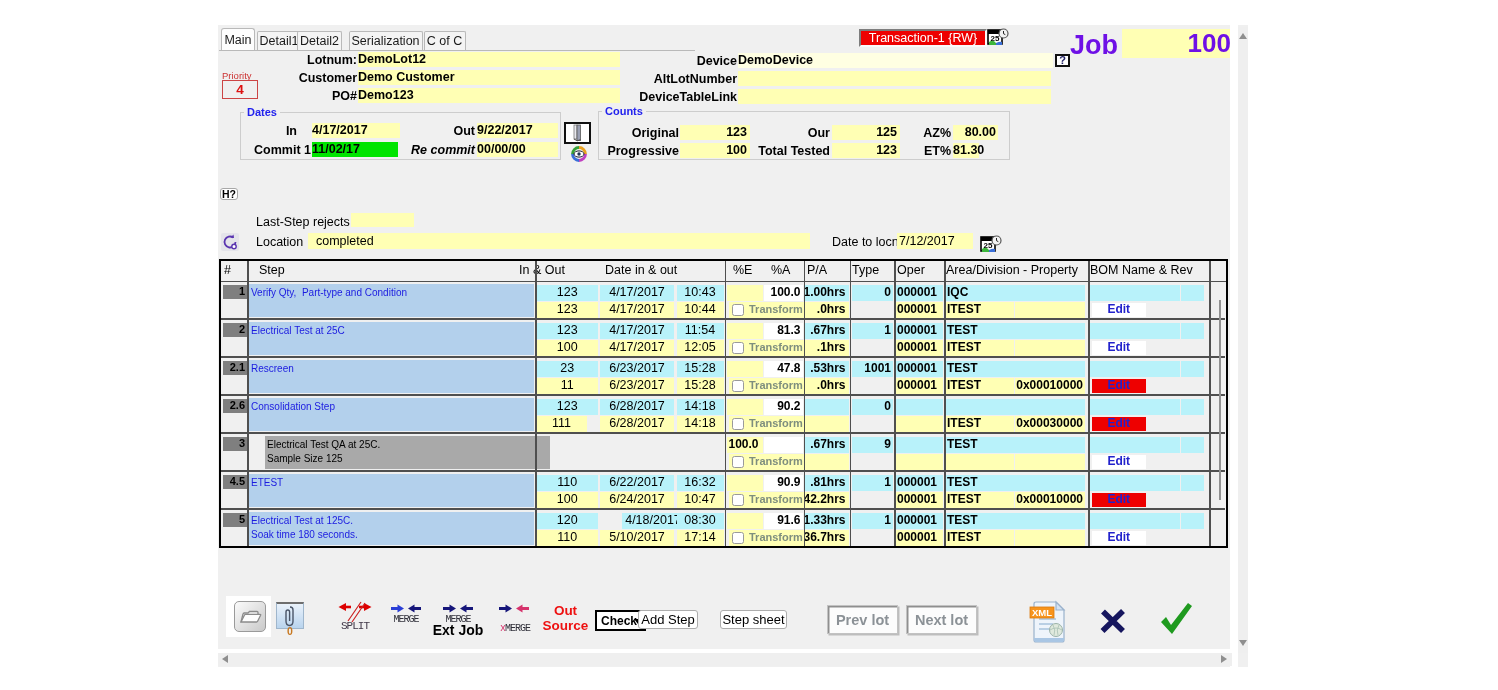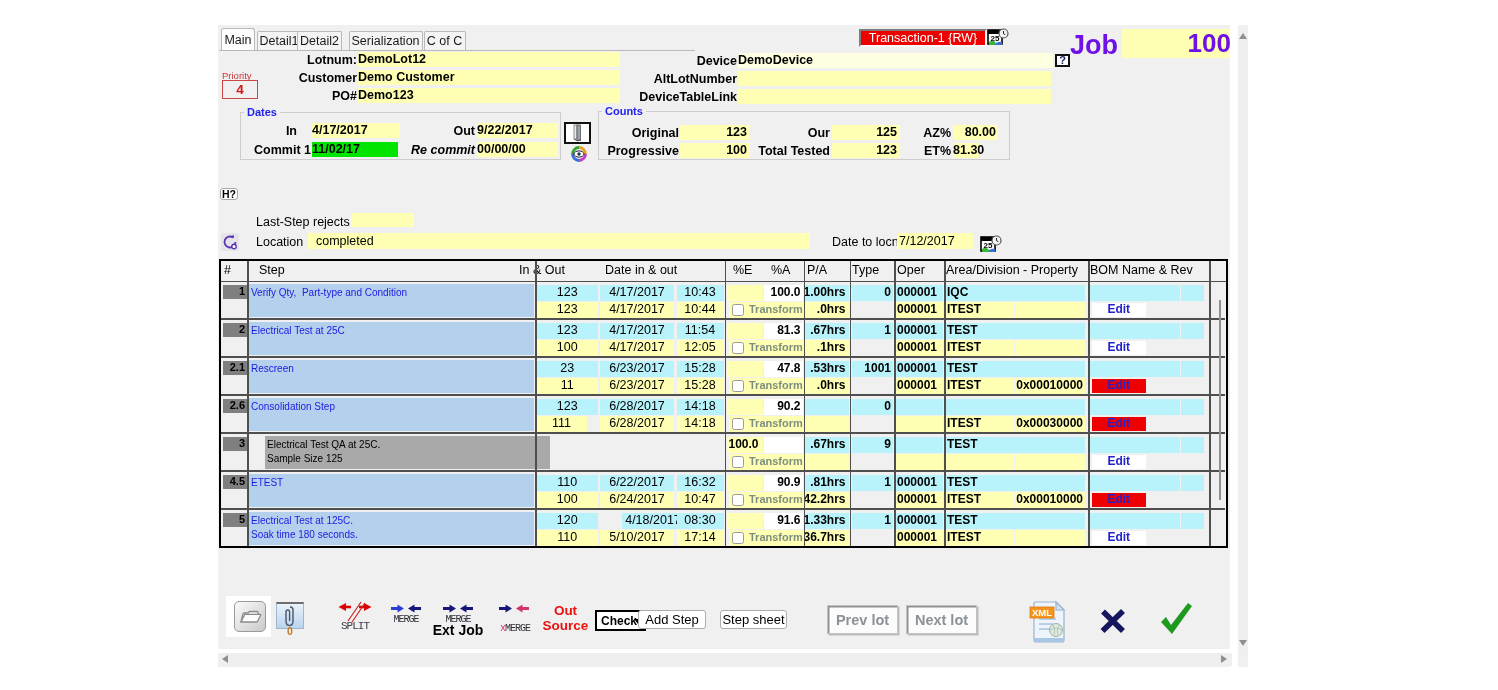--- a/index.html
+++ b/index.html
@@ -493,21 +493,21 @@
   <div id="out-source">
     <div>Out</div>
     <div>Source</div>
   </div>
 
   <div id="check-dd">
     <div class="cap">Check</div>
     <div class="arr"></div>
   </div>
 
-  <div class="pushbtn" style="left:420px; top:585px; width:68px; height:19px; line-height:18px;">Add Step</div>
+  <div class="pushbtn" style="left:420px; top:585px; width:60px; height:19px; line-height:18px;">Add Step</div>
   <div class="pushbtn" style="left:502px; top:585px; width:67px; height:19px; line-height:18px;">Step sheet</div>
   <div class="lotbtn" style="left:609px;">Prev lot</div>
   <div class="lotbtn" style="left:688px;">Next lot</div>
 
   <svg class="abs" style="left:811px; top:575px;" width="40" height="44" viewBox="0 0 40 44">
     <path d="M7 2 L27 2 L35 10 L35 40 Q35 42 33 42 L7 42 Q5 42 5 40 L5 4 Q5 2 7 2 Z" fill="#eef4fb" stroke="#9ab2cc" stroke-width="1.2"></path>
     <path d="M27 2 L27 10 L35 10 Z" fill="#d4e2f2" stroke="#9ab2cc" stroke-width="1.2"></path>
     <path d="M5 38 L35 38 L35 40 Q35 42 33 42 L7 42 Q5 42 5 40 Z" fill="#a9c6e4"></path>
     <rect x="10" y="18" width="17" height="2" fill="#b9cfe4"></rect>
     <rect x="10" y="23" width="14" height="2" fill="#b9cfe4"></rect>

